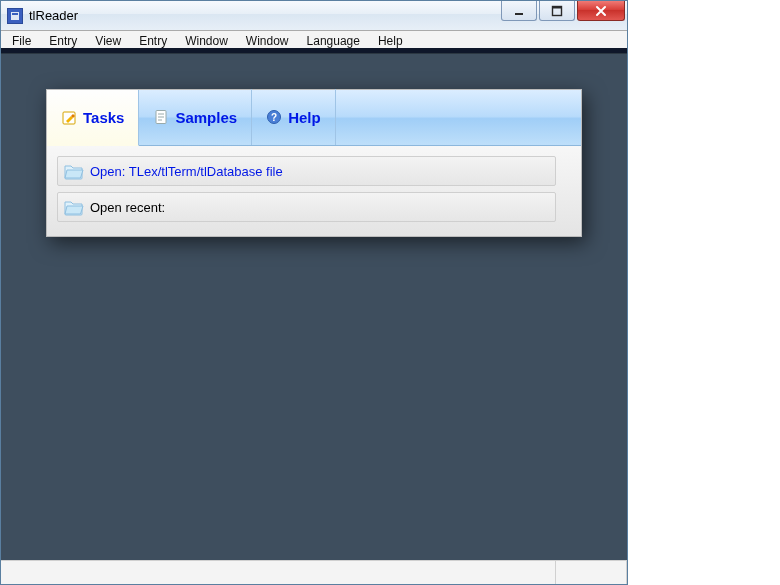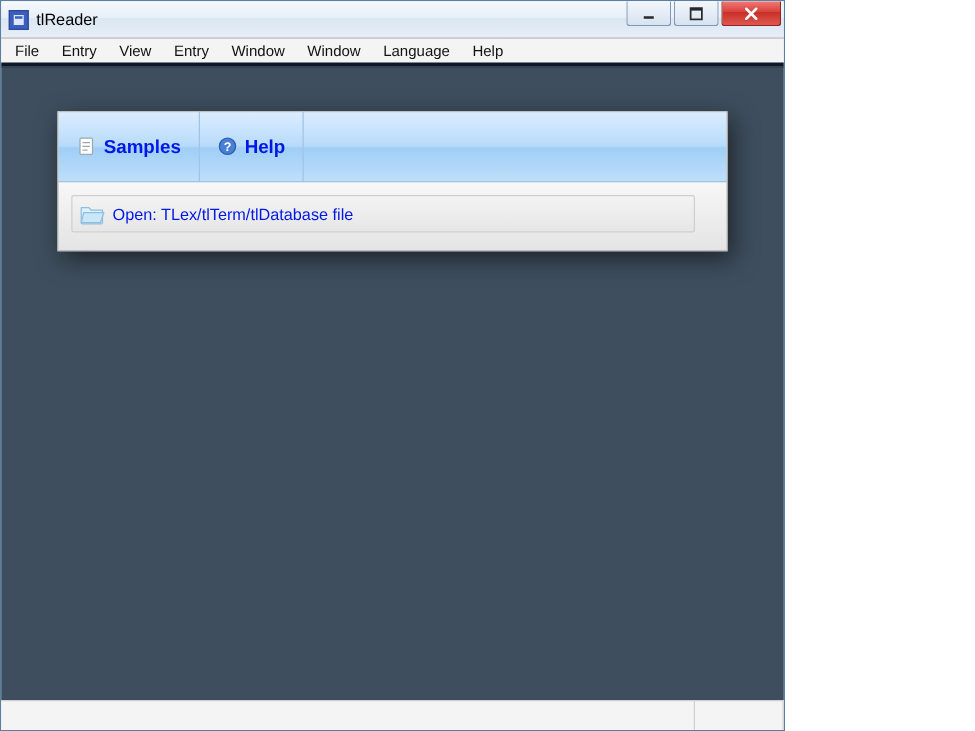--- a/index.html
+++ b/index.html
@@ -12,21 +12,21 @@
   .titlebar .app-icon { width: 16px; height: 16px; background: #3a5fbf; border: 1px solid #2a4a99; margin-right: 6px; display:flex; align-items:center; justify-content:center; }
   .titlebar .app-icon svg { display:block; }
   .titlebar .title { flex: 0 0 auto; color: #000; font-size: 13px; }
   .titlebar .spacer { flex: 1; }
   .win-btns { display: flex; gap: 2px; align-items: flex-start; height: 100%; }
   .win-btn { width: 36px; height: 20px; border: 1px solid #7f98b8; border-top: none; background: linear-gradient(to bottom, #f2f6fb, #d7e3f1); display:flex; align-items:center; justify-content:center; border-radius: 0 0 3px 3px; }
   .win-btn.close { width: 48px; background: linear-gradient(to bottom, #f07a75, #d9403a 45%, #c72f29 46%, #e25650); border-color: #8a2a24; }
   .win-btn svg { display:block; }
 
   
-  .menubar { height: 22px; background: #f4f4f4; display: flex; align-items: flex-start; border-bottom: 3px solid #0f172a; padding: 0 2px; }
+  .menubar { height: 22px; background: #f4f4f4; display: flex; align-items: flex-start; border-bottom: 5px solid #0f172a; padding: 0 2px; }
   .menuitem { padding: 3px 9px; color: #111; cursor: default; }
 
   
   .client { flex: 1; background: #3e4e5e; border-top: 1px solid #2b3742; position: relative; padding: 0; }
 
   .panel-shadow { filter: drop-shadow(4px 6px 10px rgba(0,0,0,0.55)); }
   .panel { position: absolute; left: 45px; top: 35px; right: 45px; background: #f5f5f5; border: 1px solid #bcbcbc; }
 
   .tabstrip { height: 56px; background: linear-gradient(to bottom, #dbedff 0%, #b8dbfb 48%, #a0cef7 52%, #bedffa 100%); display: flex; align-items: flex-end; border-bottom: 1px solid #8cb7dc; }
   .tab { height: 56px; padding: 0 14px; display: flex; align-items: center; gap: 6px; border-right: 1px solid #9fc4e6; font-size: 15px; font-weight: bold; color: #0017e6; cursor: default; }
@@ -90,20 +90,30 @@
     <div class="menuitem">Window</div>
     <div class="menuitem">Language</div>
     <div class="menuitem">Help</div>
   </div>
 
   <div class="client">
     <div class="panel-shadow">
       <div class="panel">
 
         <div class="tabstrip">
+          <div class="tab active">
+            <span class="ticon">
+              <svg width="16" height="16" viewBox="0 0 16 16">
+                  <rect x="2" y="2" width="12" height="12" rx="1" fill="#fff" stroke="#d6a400"></rect>
+                  <path d="M5 11 L10 6 L12 8 L7 13 Z" fill="#f4b300"></path>
+                  <path d="M10 6 L12 4 L14 6 L12 8 Z" fill="#e07b00"></path>
+                </svg>
+            </span>
+            <span>Tasks</span>
+          </div>
           <div class="tab">
             <span class="ticon">
               <svg width="16" height="16" viewBox="0 0 16 16">
                   <rect x="3" y="1.5" width="10" height="13" rx="1" fill="#fff" stroke="#9aa"></rect>
                   <path d="M5 5 h6 M5 8 h6 M5 11 h4" stroke="#9aa" stroke-width="1"></path>
                 </svg>
             </span>
             <span>Samples</span>
           </div>
           <div class="tab">
@@ -122,20 +132,29 @@
           <div class="rowitem">
             <span class="ricon">
               <svg width="22" height="20" viewBox="0 0 22 20">
                   <path d="M2 5 h6 l2 2 h9 v10 a1 1 0 0 1 -1 1 H3 a1 1 0 0 1 -1 -1 Z" fill="#dff1fb" stroke="#8fbfe0"></path>
                   <path d="M4 9 h16 l-2.5 8 H2 Z" fill="#c9e7f7" stroke="#8fbfe0"></path>
                 </svg>
             </span>
             <span class="rlabel-link">Open: TLex/tlTerm/tlDatabase file</span>
           </div>
 
+          <div class="rowitem">
+            <span class="ricon">
+              <svg width="22" height="20" viewBox="0 0 22 20">
+                  <path d="M2 5 h6 l2 2 h9 v10 a1 1 0 0 1 -1 1 H3 a1 1 0 0 1 -1 -1 Z" fill="#dff1fb" stroke="#8fbfe0"></path>
+                  <path d="M4 9 h16 l-2.5 8 H2 Z" fill="#c9e7f7" stroke="#8fbfe0"></path>
+                </svg>
+            </span>
+            <span class="rlabel">Open recent:</span>
+          </div>
 
 
         </div>
       </div>
     </div>
   </div>
 
   <div class="statusbar">
     <div class="cell a"></div>
     <div class="cell" style="flex:1"></div>

